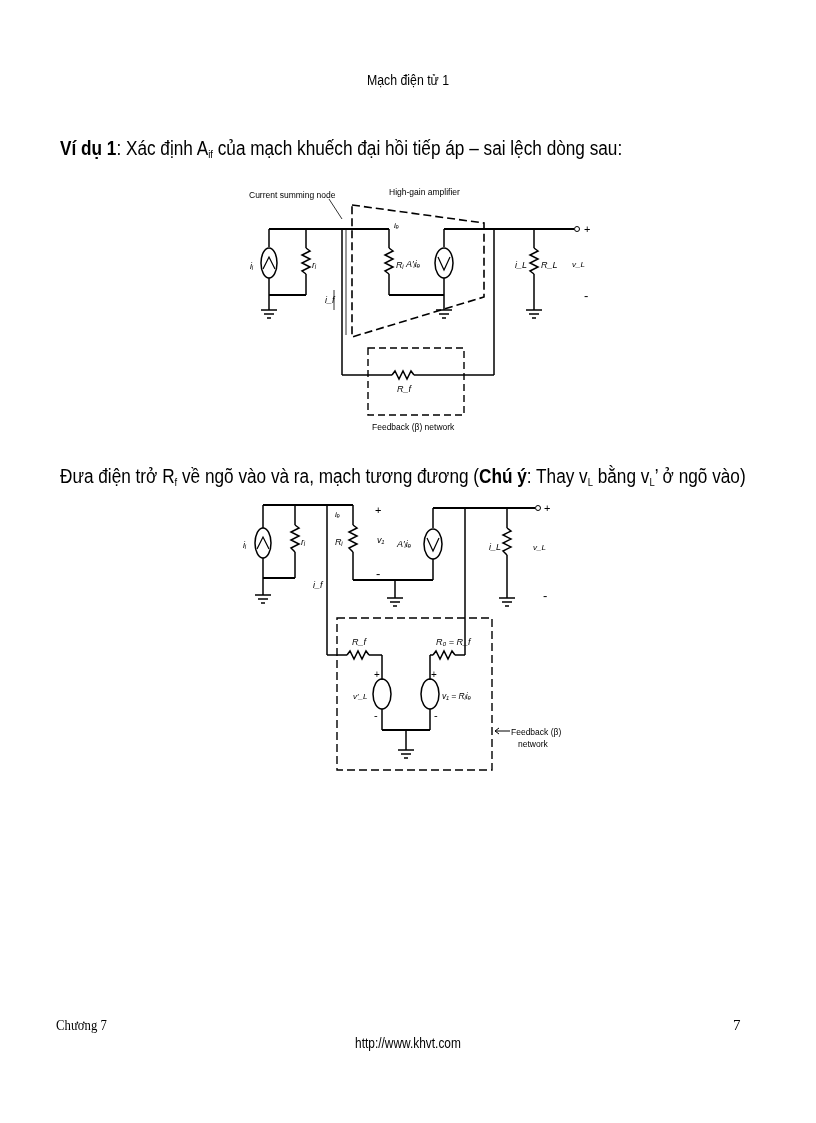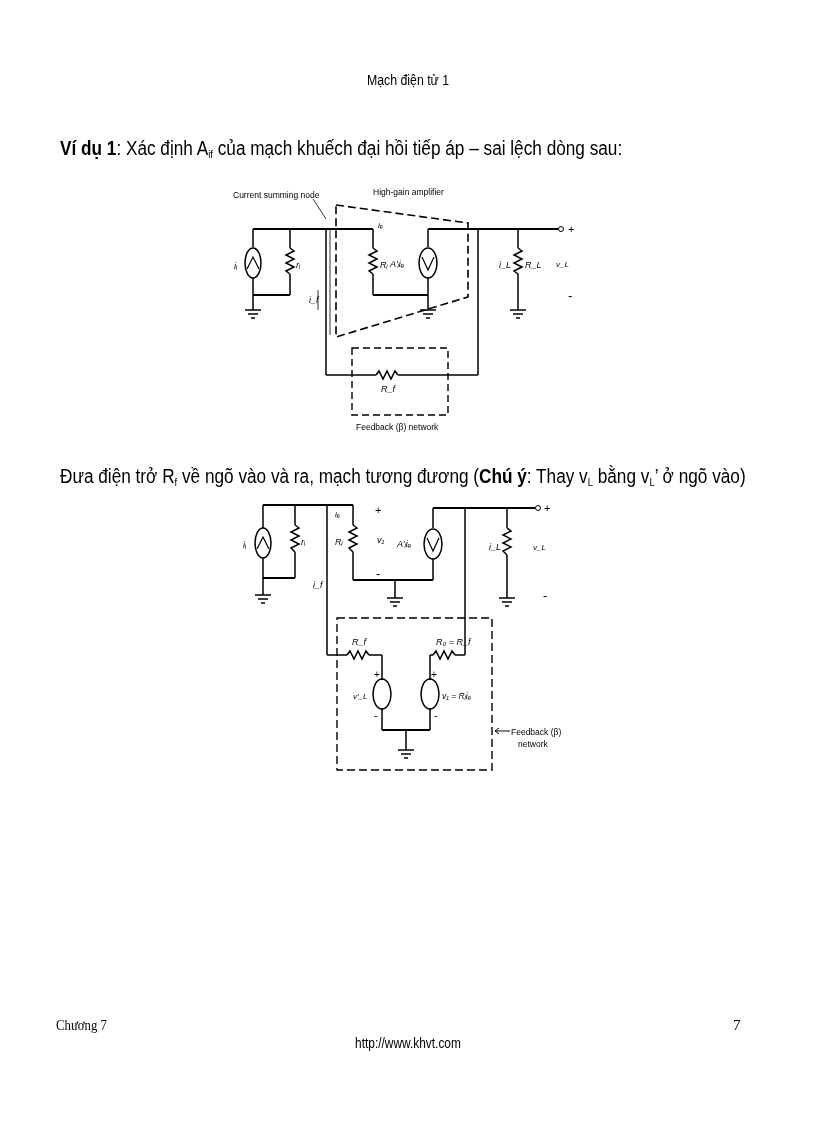--- a/index.html
+++ b/index.html
@@ -15,21 +15,21 @@
   .footer-right { position: absolute; top: 1017px; left: 733px; font-family: "Liberation Serif", serif; font-size: 15px; }
   .footer-url { position: absolute; top: 1035px; left: 0; width: 816px; text-align: center; font-size: 14px; transform: scaleX(0.85); }
 </style>
 </head>
 <body>
 
 <div class="header">Mạch điện tử 1</div>
 
 <div class="line1"><b>Ví dụ 1</b><span>: Xác định A</span><sub>if</sub><span> của mạch khuếch đại hồi tiếp áp – sai lệch dòng sau:</span></div>
 
-<div class="fig" style="left:218px; top:185px; width:370px; height:260px;">
+<div class="fig" style="left:234px; top:185px; width:370px; height:260px;">
 <svg width="370" height="260" viewBox="0 0 370 260" stroke="#000" fill="none" stroke-width="1.5">
 
   <text x="15" y="13" font-size="8.5" fill="#000" stroke="none">Current summing node</text>
   <line x1="95" y1="14" x2="108" y2="34" stroke-width="0.8"></line>
   <text x="155" y="10" font-size="8.5" fill="#000" stroke="none">High-gain amplifier</text>
 
   <polygon points="118,20 250,38 250,112 118,152" stroke-dasharray="8,4" stroke-width="1.6"></polygon>
 
   <line x1="35" y1="44" x2="155" y2="44" stroke-width="2"></line>
   <line x1="210" y1="44" x2="340" y2="44" stroke-width="2"></line>

